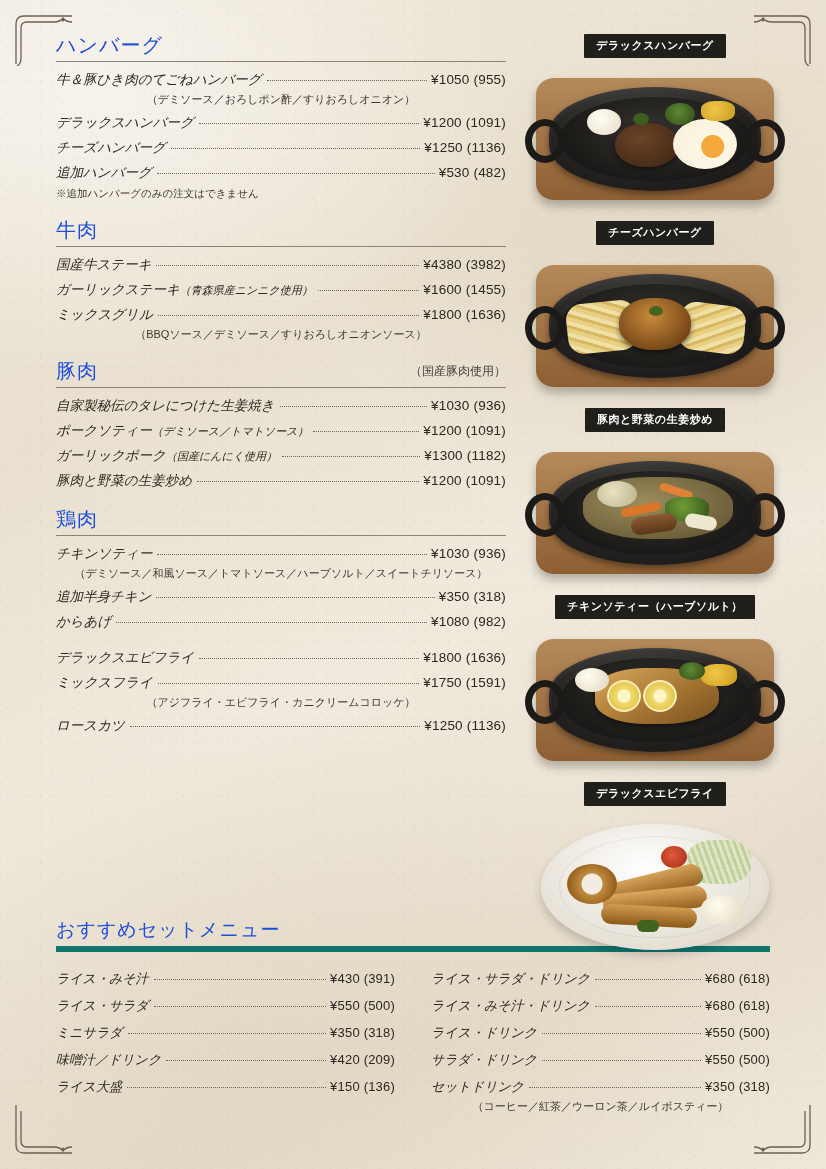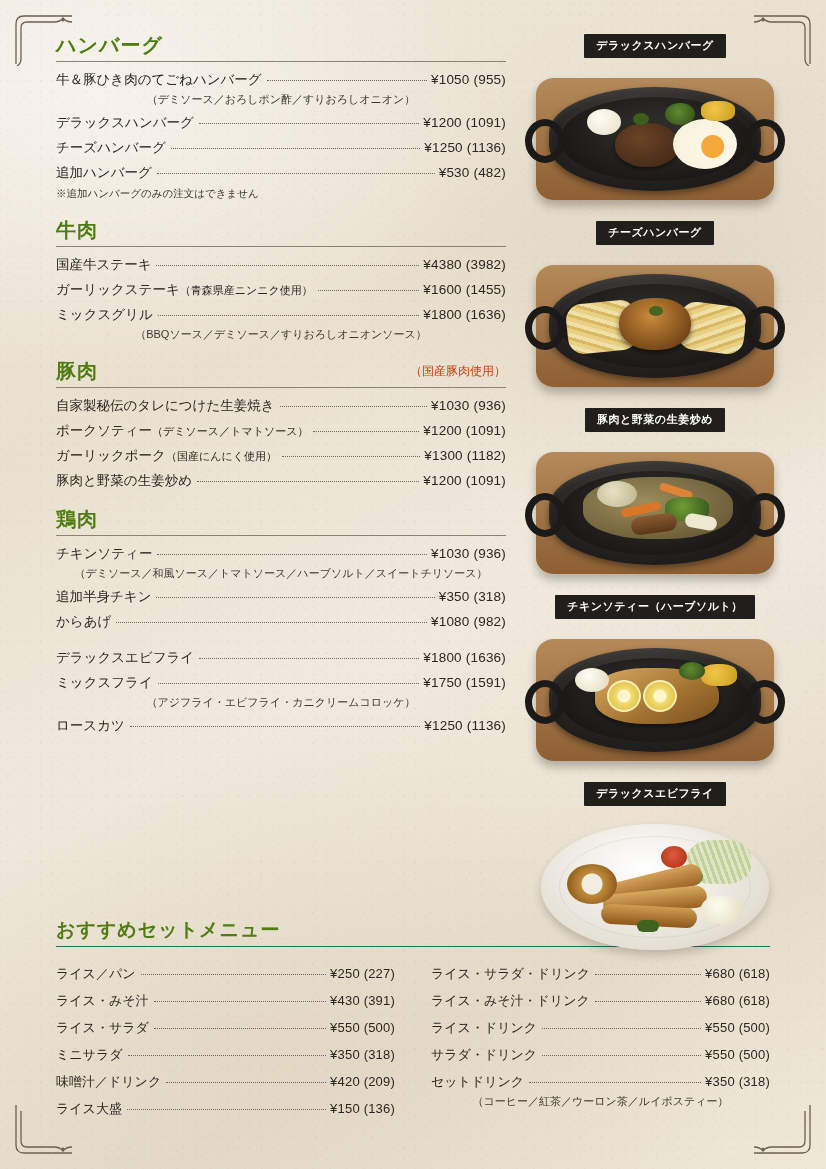--- a/index.html
+++ b/index.html
@@ -47,42 +47,42 @@
   .menu-col { position:absolute; left:56px; top:34px; width:450px; }
 
   .section { margin-bottom: 18px; }
   .sec-head {
     display:flex; align-items:flex-end; justify-content:space-between;
     border-bottom: 1px solid #8b8373;
     padding-bottom: 5px;
     margin-bottom: 9px;
   }
   .sec-title {
-    font-size: 20px; font-weight: bold; color:#4d7c0f;
+    font-size: 20px; font-weight: normal; color:#1d4ed8;
     letter-spacing: 1px; line-height: 1.1;
   }
-  .sec-note { font-size: 12px; color:#c2410c; padding-bottom:2px; }
+  .sec-note { font-size: 12px; color:#404040; padding-bottom:2px; }
 
   .row { display:flex; align-items:baseline; font-size:13.5px; color:#2b2721; margin: 7px 0 0 0; }
-  .row .nm { white-space:nowrap; }
+  .row .nm { white-space:nowrap;font-style:italic; }
   .row .nm .small { font-size:11px; }
   .row .dots {
     flex: 1 1 auto; margin: 0 4px 0 5px;
     border-bottom: 1.6px dotted #6e6659;
     transform: translateY(-3px);
     min-width: 12px;
   }
   .row .pr { white-space:nowrap; font-size:13.5px; letter-spacing:.2px; }
 
   .sub { font-size: 11px; color:#3c372f; margin-top: 3px; letter-spacing: 0; text-align: center; }
   .note { font-size: 10.5px; color:#3c372f; margin-top: 5px; }
 
   
   .setmenu { position:absolute; left:56px; top:920px; width:714px; }
-  .setmenu .sec-head { border-bottom: 1px solid #0f766e; }
+  .setmenu .sec-head { border-bottom: 6px solid #0f766e; }
   .setmenu .sec-title { font-size: 19px; }
   .cols { display:flex; gap: 36px; }
   .cols .c { flex: 1 1 0; }
   .cols .row { font-size: 13px; margin-top: 9px; }
   .cols .row .pr { font-size: 13px; }
 
   
   .photos { position:absolute; left:520px; top:34px; width:270px; }
   .photo-block { position:relative; margin-bottom: 6px; }
   .label {
@@ -306,25 +306,20 @@
 
     </div>
 
     <div class="setmenu">
       <div class="sec-head">
         <div class="sec-title">おすすめセットメニュー</div>
       </div>
       <div class="cols">
         <div class="c">
           <div class="row">
-            <span class="nm">ライス／パン</span>
-            <span class="dots"></span>
-            <span class="pr">¥250 (227)</span>
-          </div>
-          <div class="row">
             <span class="nm">ライス・みそ汁</span>
             <span class="dots"></span>
             <span class="pr">¥430 (391)</span>
           </div>
           <div class="row">
             <span class="nm">ライス・サラダ</span>
             <span class="dots"></span>
             <span class="pr">¥550 (500)</span>
           </div>
           <div class="row">

